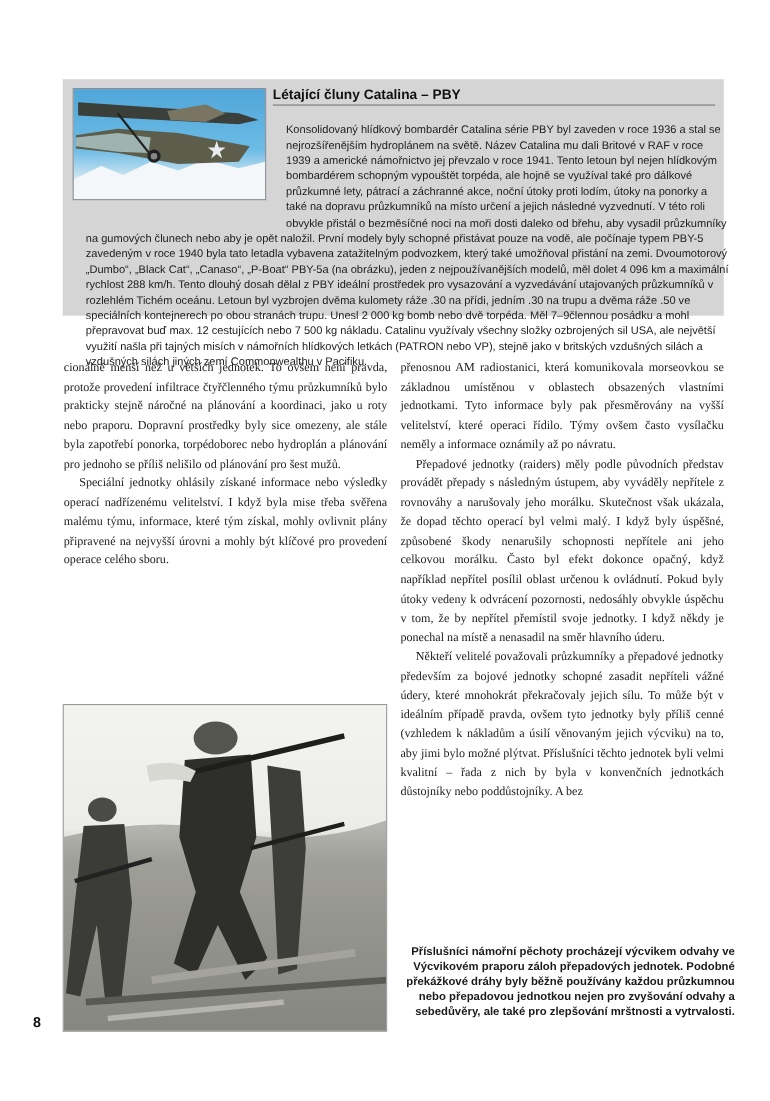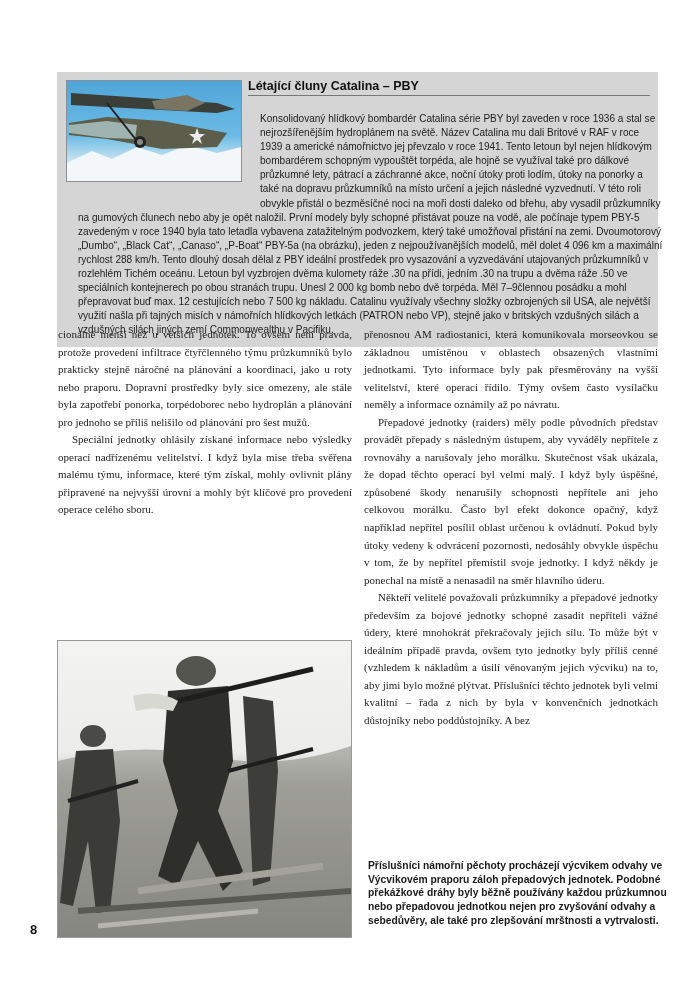--- a/index.html
+++ b/index.html
@@ -1,18 +1,18 @@
 <!DOCTYPE html>
 <html><head>
 <meta charset="utf-8">
 <style>
   html,body{margin:0;padding:0;background:#ffffff;}
   body{width:700px;height:1001px;position:relative;overflow:hidden;}
   .sidebar-box{
-    position:absolute;left:57px;top:72px;width:601px;height:275px;
+    position:absolute;left:57px;top:72px;width:601px;height:215px;
     background:#d5d5d6;
   }
   .plane-photo{
     position:absolute;left:9px;top:8px;width:174px;height:100px;
     border:1px solid #8a8f96;
     background:linear-gradient(180deg,#4fa6d8 0%,#6cbbe6 55%,#b9dcee 75%,#e9f1f5 88%,#ffffff 100%);
     overflow:hidden;
   }
   .plane-photo svg{position:absolute;left:0;top:0;}
   .box-title{
@@ -37,20 +37,21 @@
   .col-right{left:364px;}
   .soldier-photo{
     position:absolute;left:57px;top:640px;width:293px;height:296px;
     border:1px solid #999;overflow:hidden;
     background:linear-gradient(180deg,#f3f3f1 0%,#ececea 38%,#b9b9b3 48%,#9d9d97 70%,#7c7c77 100%);
   }
   .caption{
     position:absolute;left:368px;top:859px;width:300px;
     font-family:"Liberation Sans",sans-serif;font-weight:bold;font-size:10.3px;line-height:13.7px;
     color:#1a1a1a;
+    text-align:right;
   }
   .page-number{
     position:absolute;left:30px;top:922px;
     font-family:"Liberation Sans",sans-serif;font-weight:bold;font-size:13px;color:#111;
   }
 </style>
 </head>
 <body>
 
 <div class="sidebar-box">

